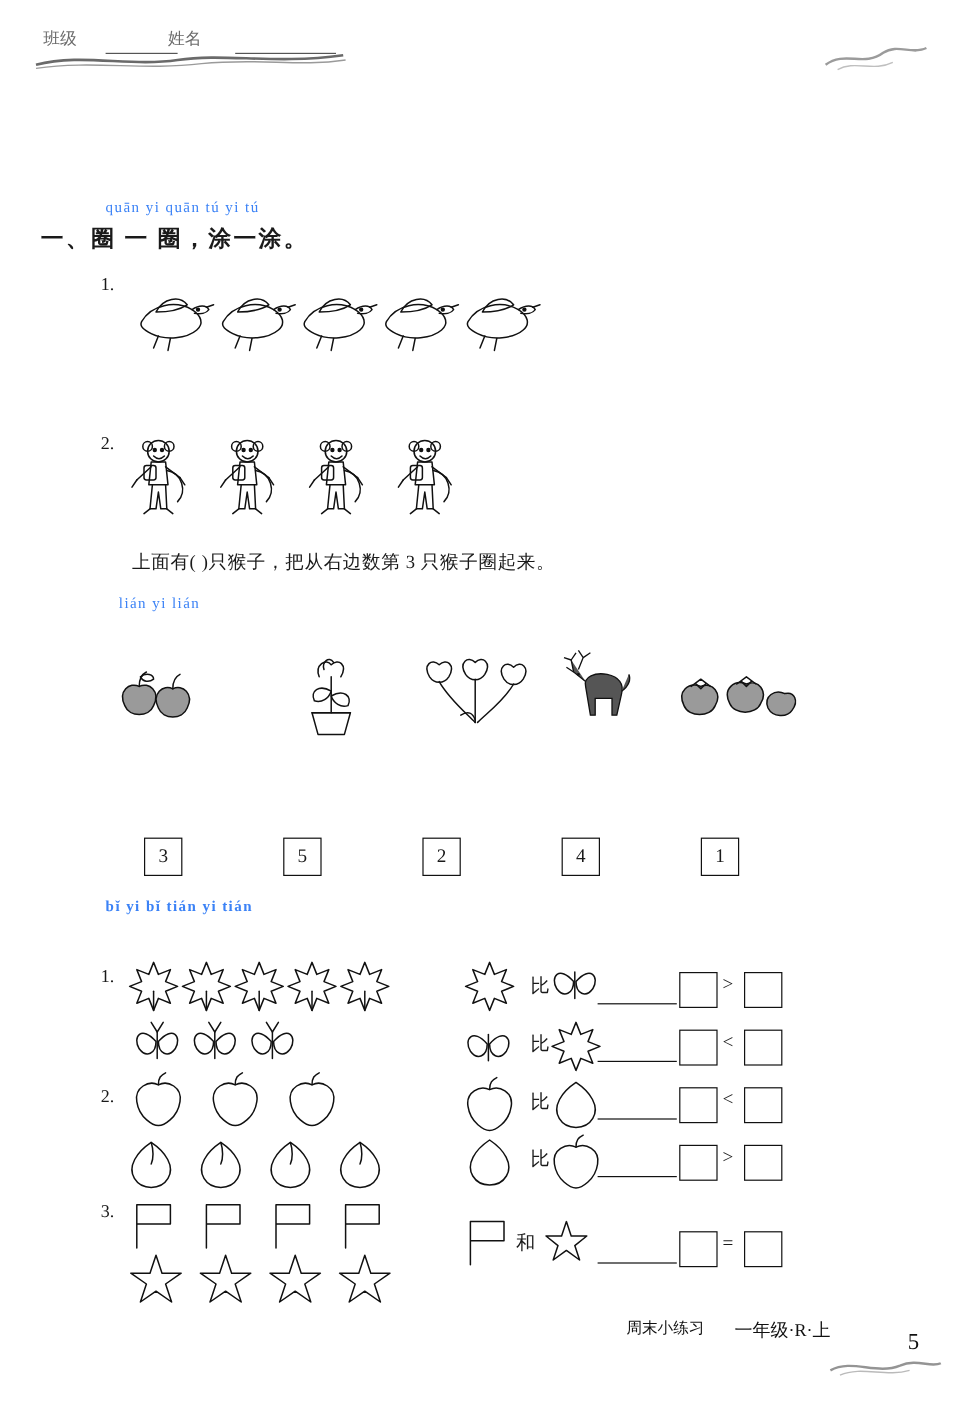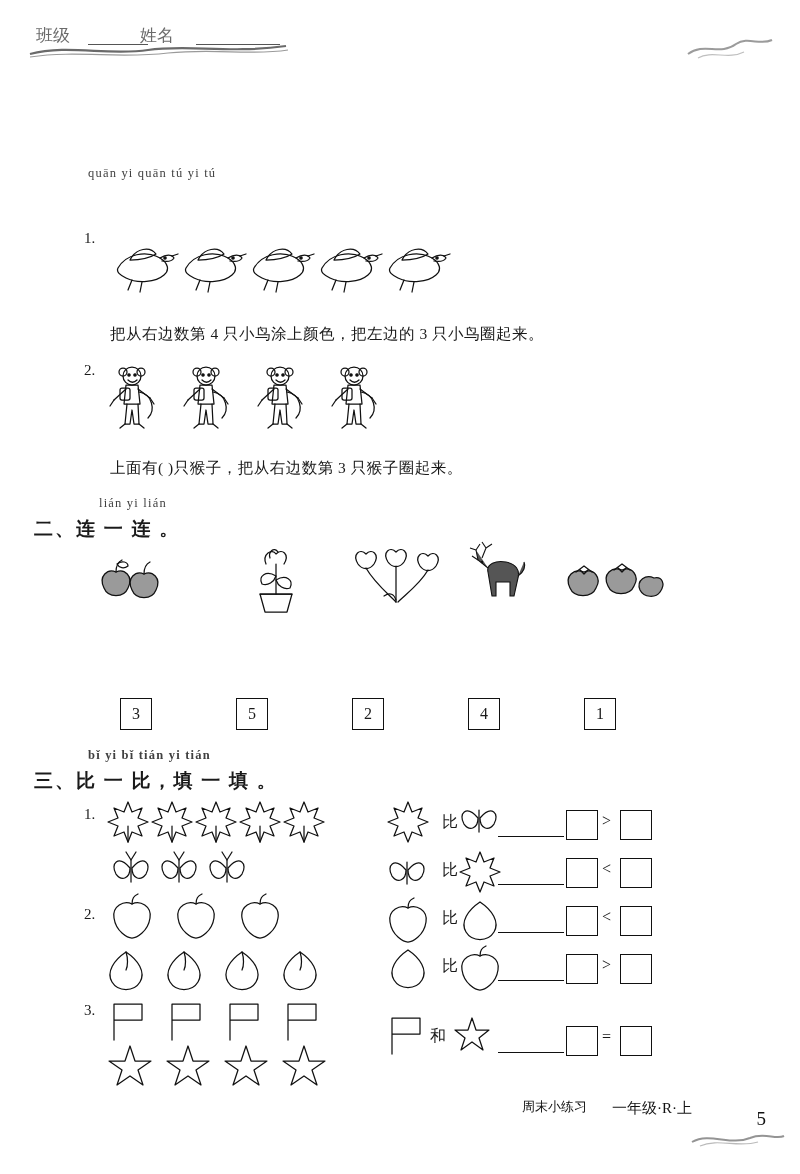--- a/index.html
+++ b/index.html
@@ -12,21 +12,21 @@
     overflow:hidden;
   }
   .page{position:absolute;inset:0;}
 
   
   .topline{
     position:absolute;left:28px;top:18px;width:260px;height:40px;
   }
   .topline .cjk{
     font-family:"Liberation Serif",serif;
-    font-size:17px;color:#6b6b6b;
+    font-size:14px;color:#6b6b6b;
     position:absolute;
   }
   .hdr-class{left:8px;top:6px;}
   .hdr-name{left:112px;top:6px;text-align:center;}
   .hdr-rule2{
     position:absolute;left:60px;top:26px;width:60px;height:0;
     border-bottom:1.2px solid #555;
   }
   .hdr-rule3{
     position:absolute;left:168px;top:26px;width:84px;height:0;
@@ -46,21 +46,21 @@
     font-size:25px;font-weight:bold;letter-spacing:1px;
     font-family:"Liberation Serif",serif;
   }
   .subtitle{
     position:absolute;left:0;right:0;top:132px;
     text-align:center;font-size:14.5px;color:#222;
   }
 
   
   .pinyin{
-    position:absolute;font-size:12.5px;color:#404040;
+    position:absolute;font-size:12.5px;color:#3b82f6;
     font-family:"Liberation Serif",serif;letter-spacing:1.2px;
   }
   .sec{
     position:absolute;font-size:19px;font-weight:bold;letter-spacing:2px;
   }
 
   .qnum{position:absolute;font-size:15px;}
 
   .line-text{position:absolute;font-size:15.5px;letter-spacing:.5px;}
 
@@ -107,20 +107,21 @@
     <div class="hdr-rule3"></div>
   </div>
 
   <svg class="corner-tr" viewBox="0 0 90 26">
     <path d="M4 20 C 20 8, 36 22, 52 10 C 64 2, 76 12, 88 6" fill="none" stroke="#7a7a7a" stroke-width="2"></path>
     <path d="M14 24 C 28 16, 44 26, 60 18" fill="none" stroke="#aaa" stroke-width="1.2"></path>
   </svg>
 
 
   <div class="pinyin" style="left:88px;top:166px;">quān yi quān   tú yi tú</div>
+  <div class="sec" style="left:34px;top:186px;">一、圈 一 圈，涂一涂。</div>
 
   <div class="qnum" style="left:84px;top:230px;">1.</div>
 
   <svg style="position:absolute;left:112px;top:238px;" width="340" height="60" viewBox="0 0 340 60">
     <g class="ink">
       <g transform="translate(0,0)">
         <path d="M6 30 C 14 16, 34 12, 48 20 C 56 25, 58 32, 52 37 C 44 44, 26 46, 14 40 C 8 37, 4 34, 6 30 Z"></path>
         <path d="M18 22 C 24 10, 38 8, 44 16 C 38 20, 28 22, 18 22 Z"></path>
         <path d="M48 20 C 54 16, 60 16, 62 20 C 60 23, 55 24, 50 23"></path>
         <path d="M60 18 L 66 16"></path>
@@ -155,21 +156,20 @@
         <path d="M6 30 C 14 16, 34 12, 48 20 C 56 25, 58 32, 52 37 C 44 44, 26 46, 14 40 C 8 37, 4 34, 6 30 Z"></path>
         <path d="M18 22 C 24 10, 38 8, 44 16 C 38 20, 28 22, 18 22 Z"></path>
         <path d="M48 20 C 54 16, 60 16, 62 20 C 60 23, 55 24, 50 23"></path>
         <path d="M60 18 L 66 16"></path>
         <path d="M20 42 L 16 52 M30 44 L 28 54"></path>
         <circle cx="53" cy="20" r="1.2" fill="#111"></circle>
       </g>
     </g>
   </svg>
 
-  <div class="line-text" style="left:110px;top:324px;">把从右边数第 4 只小鸟涂上颜色，把左边的 3 只小鸟圈起来。</div>
 
   <div class="qnum" style="left:84px;top:362px;">2.</div>
 
   <svg style="position:absolute;left:108px;top:362px;" width="300" height="92" viewBox="0 0 300 92">
     <g class="ink">
       <g transform="translate(0,0)">
         <circle cx="24" cy="14" r="9"></circle>
         <circle cx="15" cy="10" r="4"></circle>
           <circle cx="33" cy="10" r="4"></circle>
         <circle cx="21" cy="13" r="1.2" fill="#111"></circle>
@@ -227,21 +227,20 @@
         <path d="M17 62 L 12 66 M31 62 L 36 66"></path>
         <path d="M31 30 C 44 32, 48 48, 40 56"></path>
         <rect x="12" y="26" width="10" height="12" rx="2"></rect>
       </g>
     </g>
   </svg>
 
   <div class="line-text" style="left:110px;top:458px;text-align:right;">上面有(      )只猴子，把从右边数第 3 只猴子圈起来。</div>
 
   <div class="pinyin" style="left:88px;top:496px;margin-left:11px;">lián yi lián</div>
-  <div class="sec" style="left:34px;top:516px;">二、连 一 连 。</div>
 
   <svg style="position:absolute;left:84px;top:548px;" width="570" height="72" viewBox="0 0 570 72">
 
     <g>
       <path class="ink-fill" d="M20 40 C 14 28, 24 20, 32 24 C 40 20, 50 28, 44 40 C 40 50, 24 50, 20 40 Z"></path>
       <path class="ink" d="M32 24 C 32 18, 34 14, 38 12"></path>
       <path class="ink" d="M33 16 C 38 12, 44 14, 44 18 C 40 21, 35 20, 33 16 Z"></path>
       <path class="ink-fill" d="M48 42 C 42 30, 52 22, 60 26 C 68 22, 78 30, 72 42 C 68 52, 52 52, 48 42 Z"></path>
       <path class="ink" d="M60 26 C 60 20, 62 16, 66 14"></path>
     </g>
@@ -284,21 +283,20 @@
     </g>
   </svg>
 
   <div class="numbox" style="left:120px;top:698px;">3</div>
   <div class="numbox" style="left:236px;top:698px;">5</div>
   <div class="numbox" style="left:352px;top:698px;">2</div>
   <div class="numbox" style="left:468px;top:698px;">4</div>
   <div class="numbox" style="left:584px;top:698px;">1</div>
 
   <div class="pinyin" style="left:88px;top:748px;font-weight:bold;">bǐ yi bǐ   tián yi tián</div>
-  <div class="sec" style="left:34px;top:768px;">三、比 一 比，填 一 填 。</div>
 
   <div class="qnum" style="left:84px;top:806px;">1.</div>
 
   <svg style="position:absolute;left:106px;top:796px;" width="260" height="96" viewBox="0 0 260 96">
     <g class="ink">
 
       <g transform="translate(0,0)">
           <path d="M22 6 L 26 16 L 36 12 L 32 22 L 42 26 L 32 30 L 36 40 L 26 36 L 22 46 L 18 36 L 8 40 L 12 30 L 2 26 L 12 22 L 8 12 L 18 16 Z"></path>
           <path d="M22 46 L 22 30"></path>
         </g>

